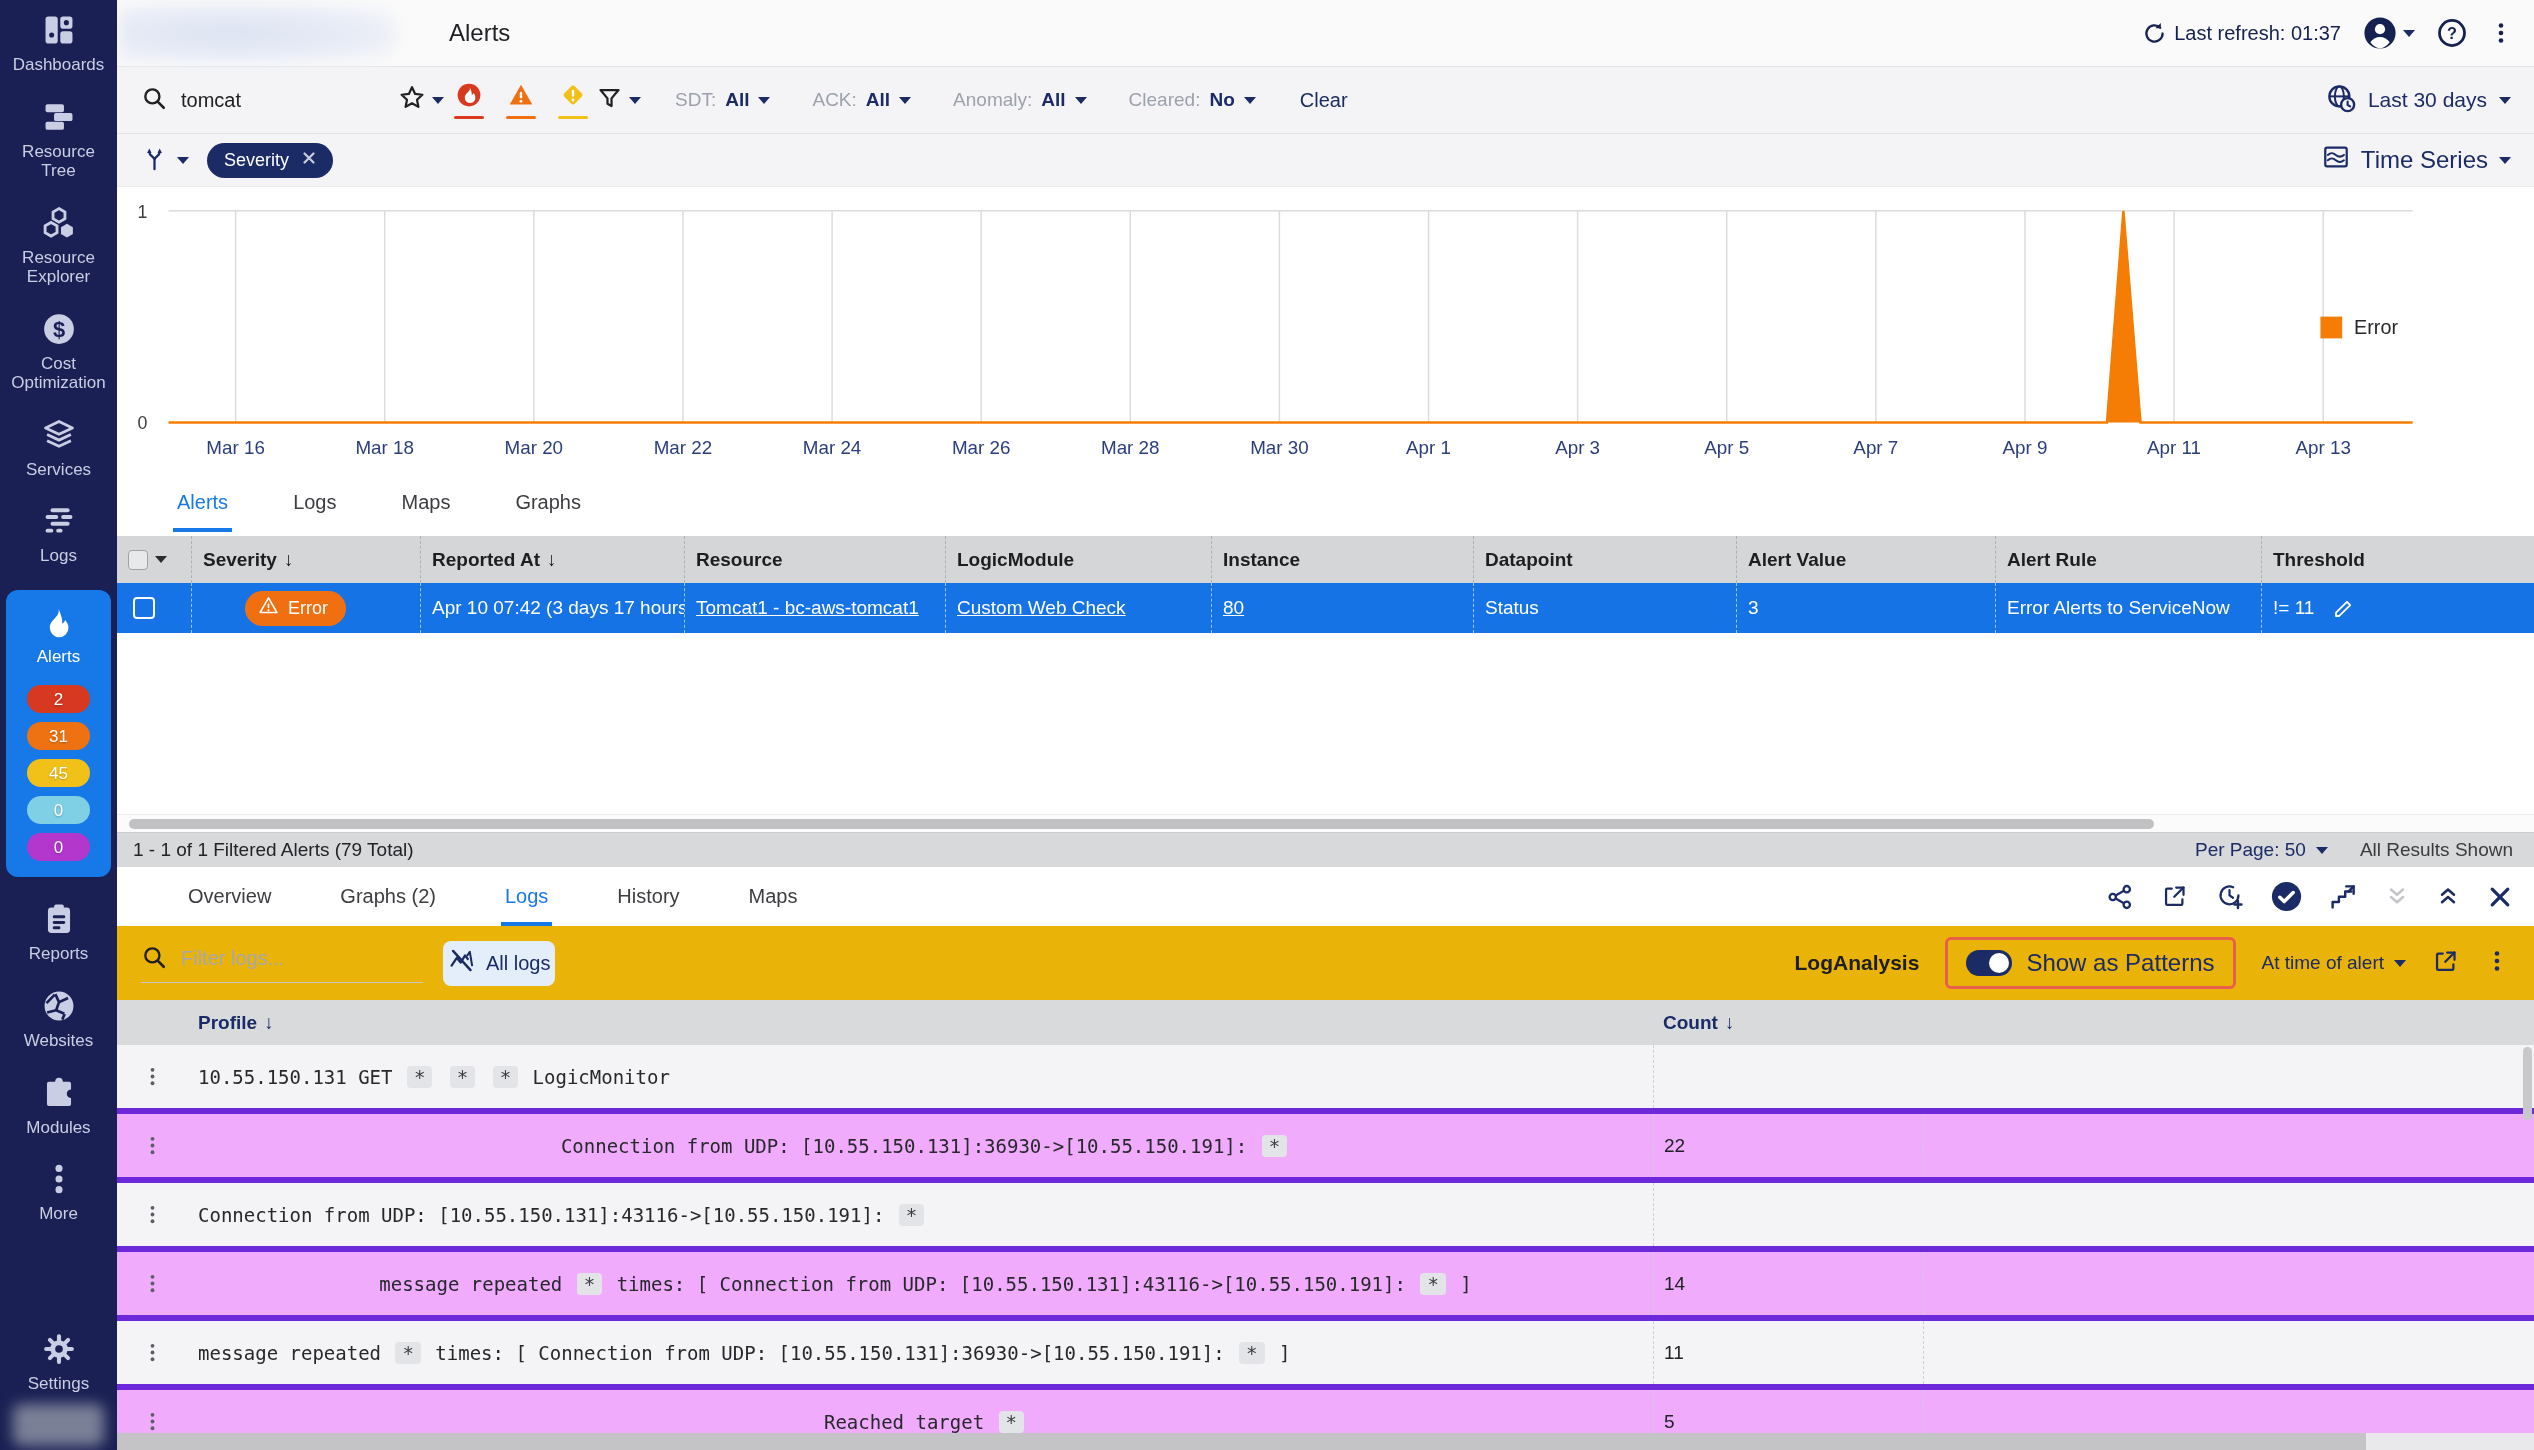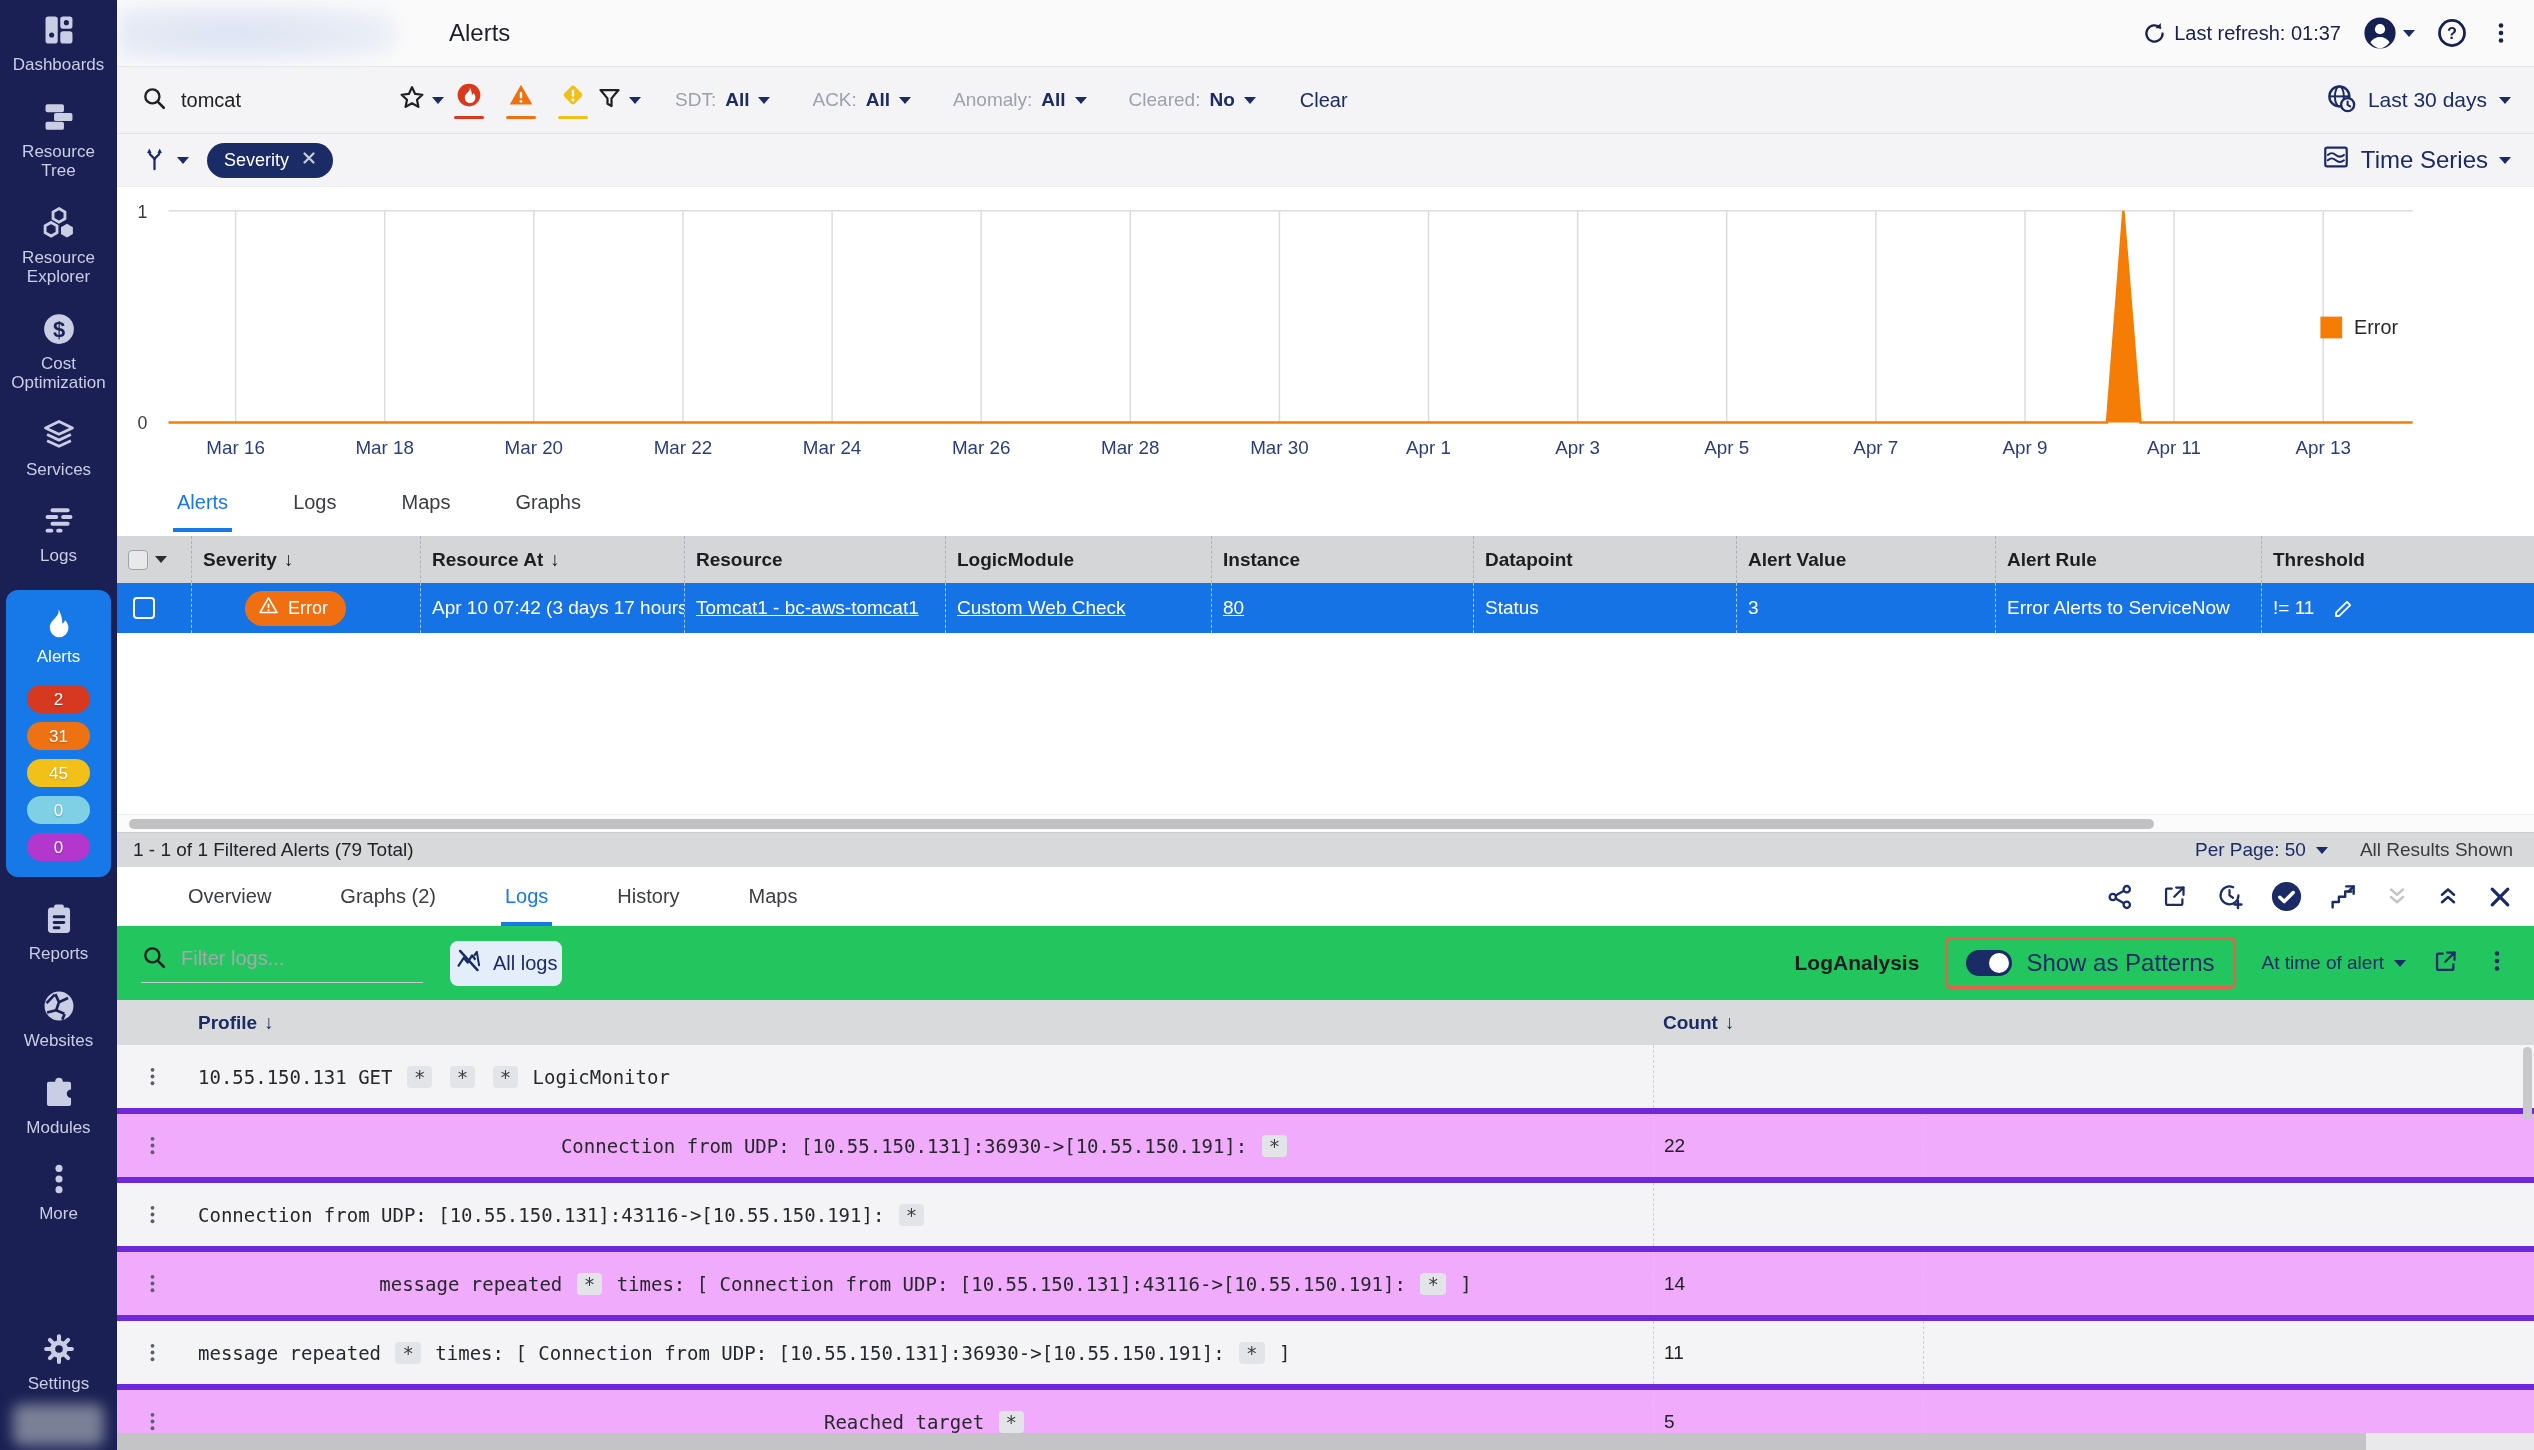--- a/index.html
+++ b/index.html
@@ -99,21 +99,21 @@
   #pag-right { margin-left:auto; display:flex; align-items:center; gap:14px; padding-right:6px; }
   #per-page { color:#1B2B66; font-weight:500; display:flex; align-items:center; gap:10px; cursor:pointer; }
   #results-shown { color:#3a3b3e; margin-left:18px; }
 
   
   #detail-tabs-row { height:59px; background:#fff; display:flex; align-items:center; padding-left:67px; gap:61px; }
   #detail-icons { margin-left:auto; display:flex; align-items:center; gap:27px; margin-right:22px; color:#1B2B66; }
   #detail-icons .dicon { cursor:pointer; display:flex; }
   #detail-icons .dicon.disabled { color:#C3C5C9; }
 
-  #logs-filter-row { height:74px; display:flex; align-items:center; padding-left:24px; background:#22c55e;gap:7px; }
+  #logs-filter-row { height:74px; display:flex; align-items:center; padding-left:24px; background:#eab308; }
   #logs-search { display:flex; align-items:center; gap:14px; border-bottom:1px solid #C9C9CB; width:282px; padding-bottom:8px; }
   #logs-search input { border:none; outline:none; font-size:20px; color:#202124; width:228px; background:transparent;
                        font-family:"Liberation Sans",sans-serif; }
   #logs-search input::placeholder { color:#A6A8AD; }
   #all-logs-chip { margin-left:20px; background:#E4EEFB; border-radius:8px; height:45px; display:flex; align-items:center;
                    gap:11px; padding:0 5px; color:#1B2B66; font-size:20px; font-weight:500; cursor:pointer; }
   #logs-right { margin-left:auto; display:flex; align-items:center; gap:26px; margin-right:26px; }
   #loganalysis-label { font-size:21px; font-weight:700; color:#1d1e21; }
   #pattern-box { border:3px solid #E8604C; border-radius:6px; display:flex; align-items:center; gap:14px; padding:9px 18px; }
   .toggle { width:46px; height:26px; border-radius:13px; background:#1B2B66; position:relative; cursor:pointer; }
@@ -485,21 +485,21 @@
   <div id="alerts-thead" class="agrid">
       <div class="hcell">
         <span class="hchk"></span>
         <span class="caret dark"></span>
       </div>
       <div class="hcell">
         <span>Severity</span>
         <span class="sort-arrow">↓</span>
       </div>
       <div class="hcell">
-        <span>Resource At</span>
+        <span>Reported At</span>
         <span class="sort-arrow">↓</span>
       </div>
       <div class="hcell">
         <span>Resource</span>
       </div>
       <div class="hcell">
         <span>LogicModule</span>
       </div>
       <div class="hcell">
         <span>Instance</span>

